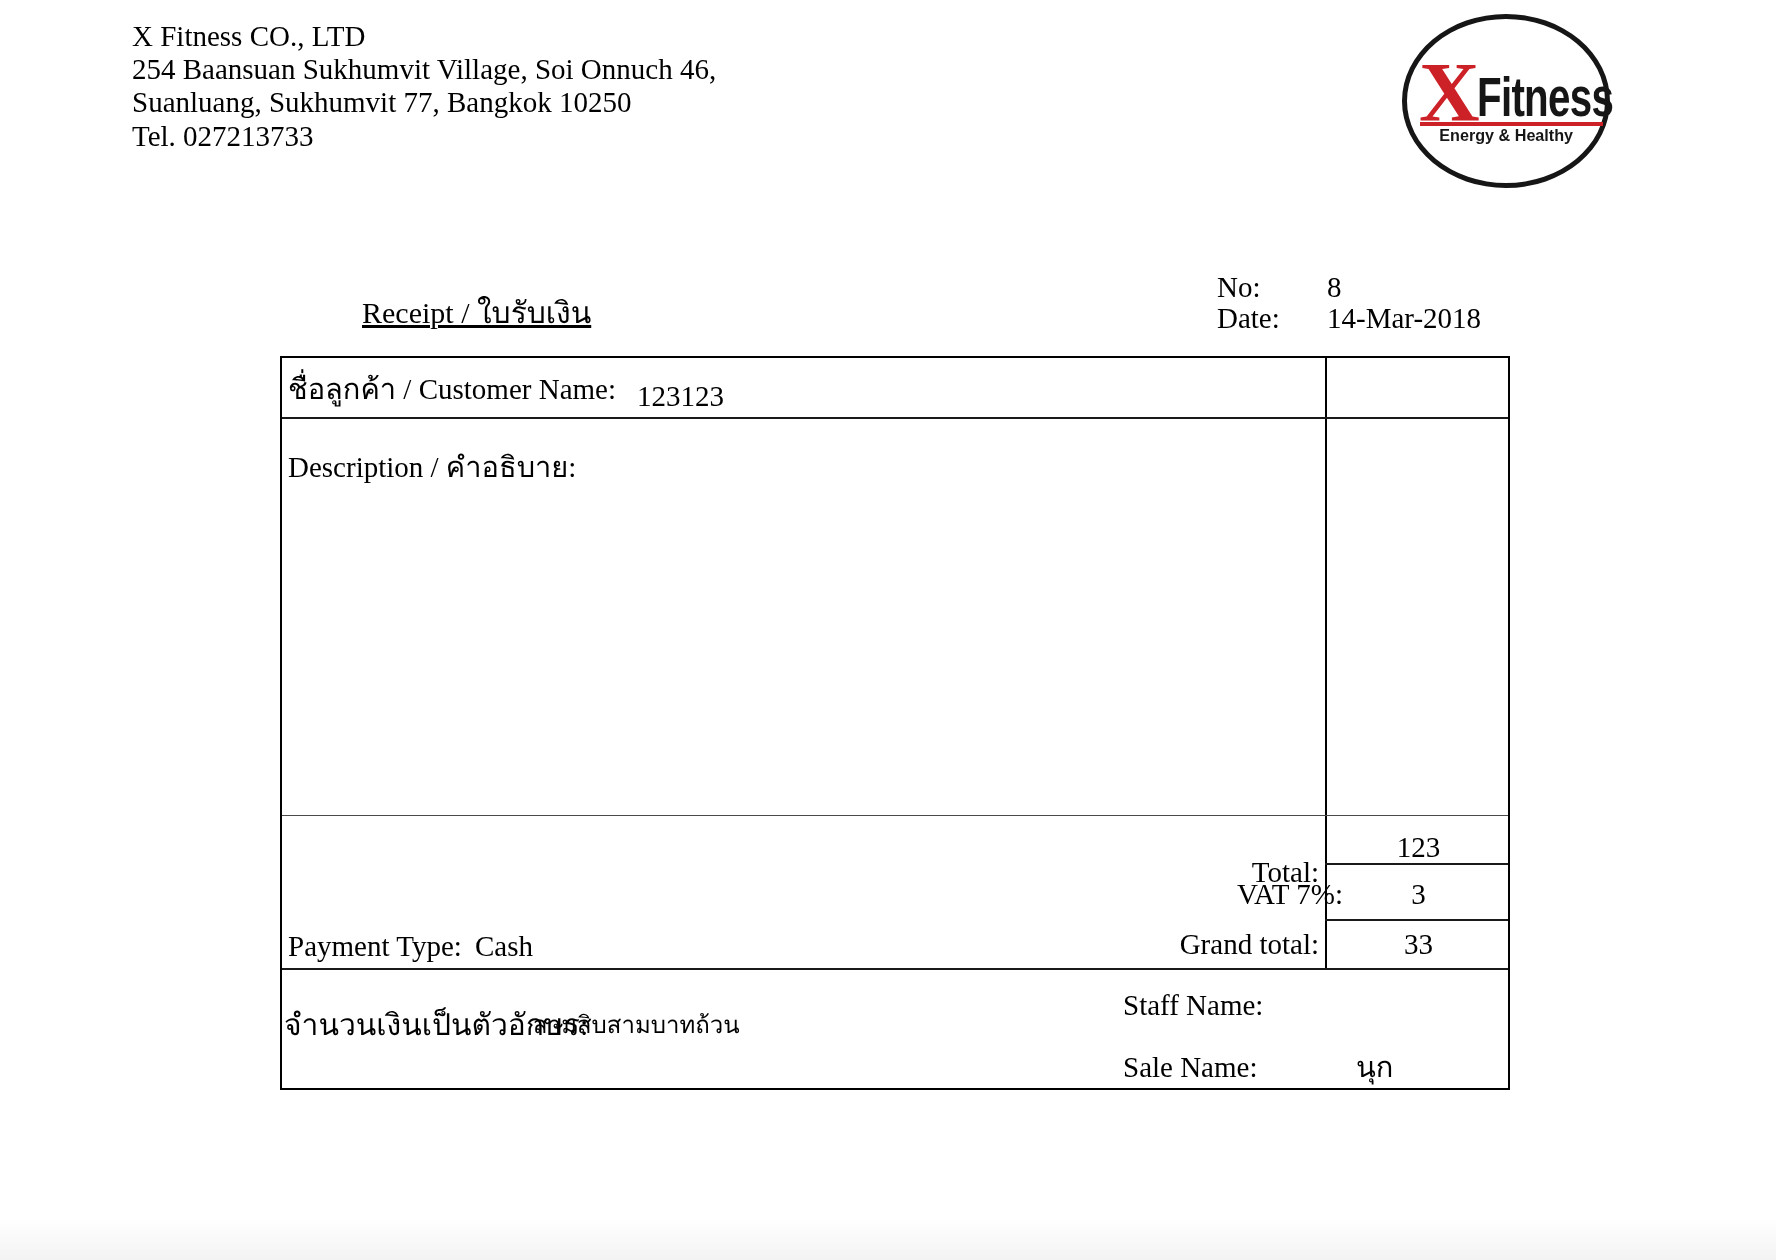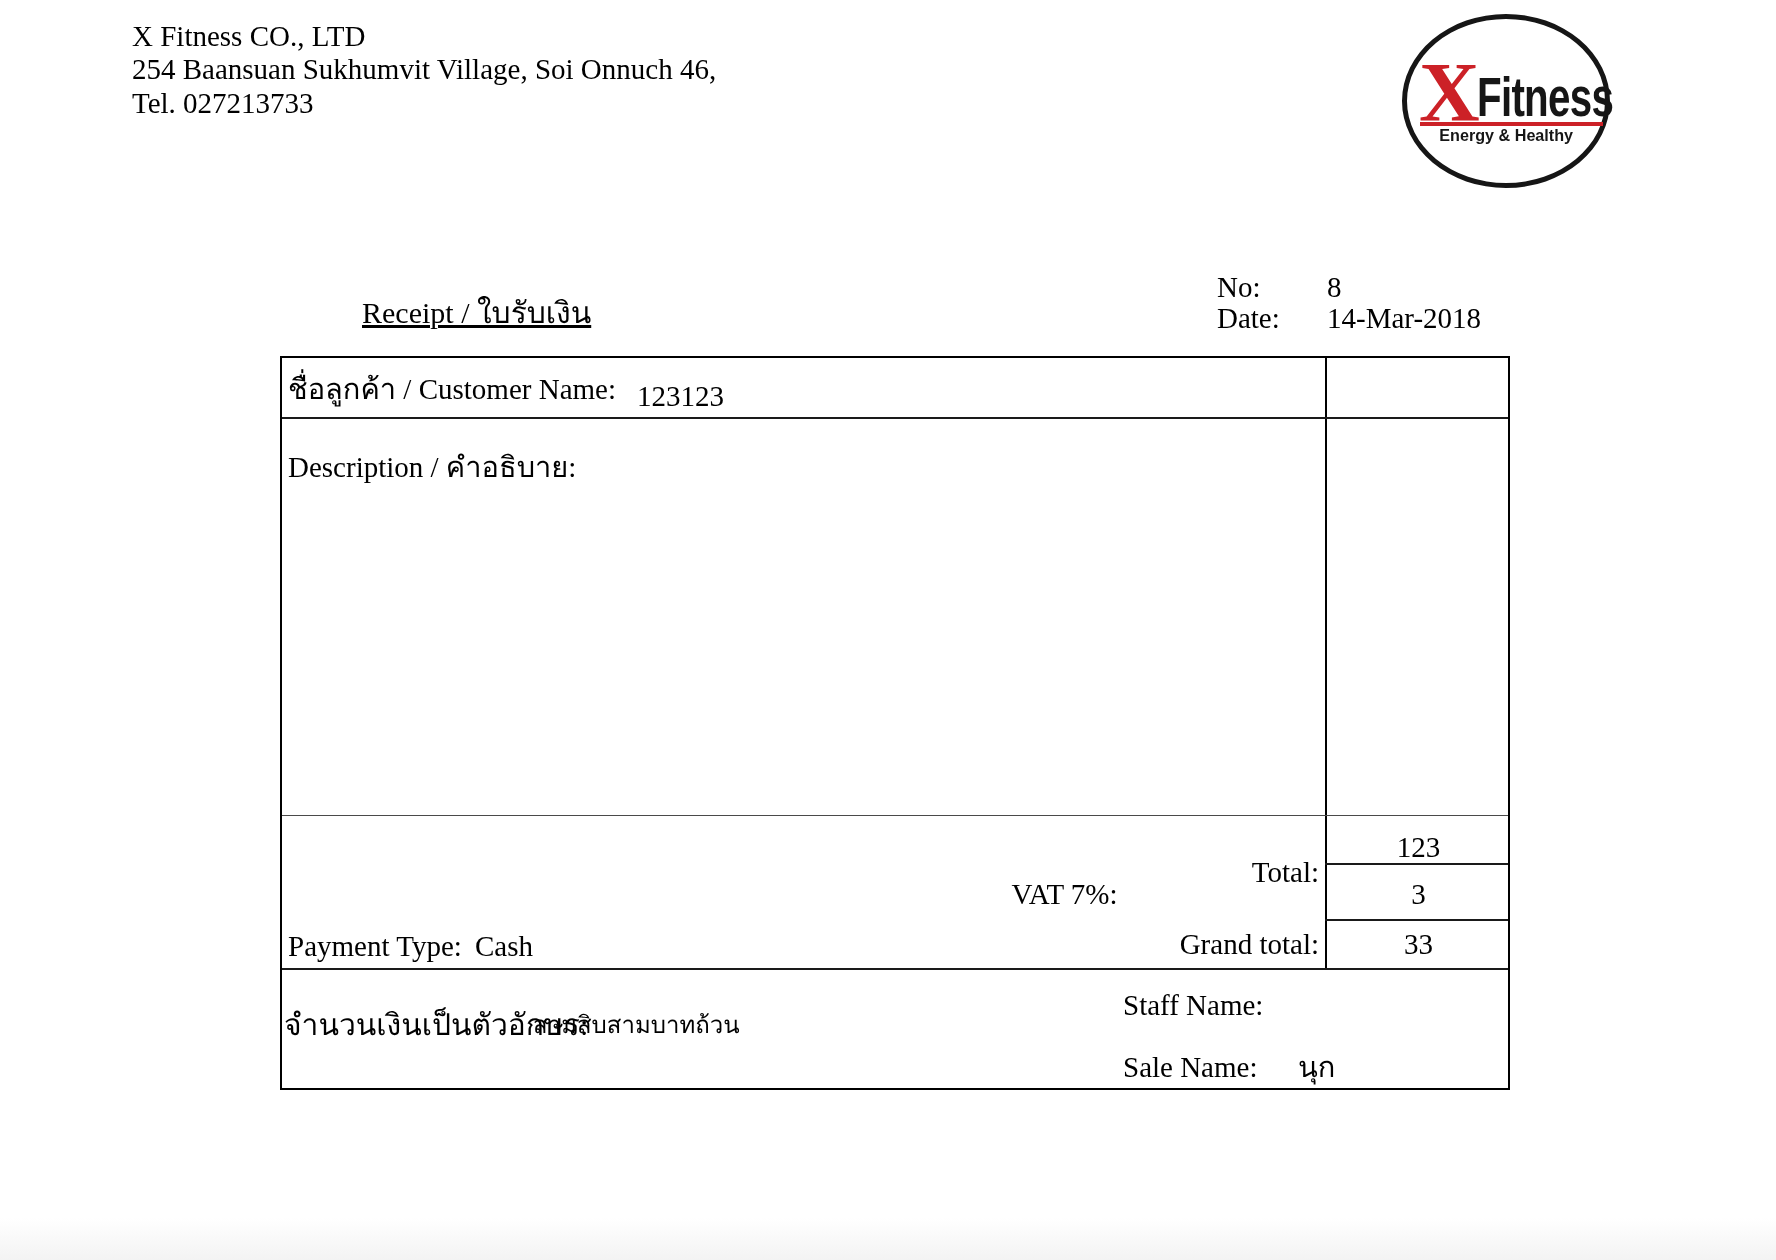--- a/index.html
+++ b/index.html
@@ -41,20 +41,21 @@
           background:linear-gradient(rgba(244,244,244,0),#f3f3f3);}
 </style>
 </head>
 <body>
 
 <div>
 
   <div class="company">
     <div>X Fitness CO., LTD</div>
     <div>254 Baansuan Sukhumvit Village, Soi Onnuch 46,</div>
+    <div>Suanluang, Sukhumvit 77, Bangkok 10250</div>
     <div class="tel">Tel. 027213733</div>
   </div>
 
   <div class="logo">
     <span class="logo-x">X</span>
     <span class="logo-fitness">Fitness</span>
     <div class="logo-underline"></div>
     <div class="logo-tagline">Energy &amp; Healthy</div>
   </div>
 
@@ -74,30 +75,30 @@
     <div class="hline-right" style="top:561px;"></div>
     <div class="hline" style="top:610px;"></div>
 
     <div class="txt" style="left:6px;top:12px;">ชื่อลูกค้า / Customer Name:</div>
     <div class="txt" style="left:355px;top:19px;">123123</div>
 
     <div class="txt" style="left:6px;top:90px;">Description / คำอธิบาย:</div>
 
     <div class="txt r-align" style="left:600px;width:437px;top:495px;">Total:</div>
     <div class="txt c-align" style="left:1045px;width:183px;top:470px;">123</div>
-    <div class="txt r-align" style="left:564px;width:437px;top:517px;text-align:center;">VAT 7%:</div>
+    <div class="txt r-align" style="left:624px;width:437px;top:517px;">VAT 7%:</div>
     <div class="txt c-align" style="left:1045px;width:183px;top:517px;">3</div>
     <div class="txt r-align" style="left:600px;width:437px;top:567px;">Grand total:</div>
     <div class="txt c-align" style="left:1045px;width:183px;top:567px;">33</div>
 
     <div class="txt" style="left:6px;top:569px;">Payment Type:</div>
     <div class="txt" style="left:193px;top:569px;">Cash</div>
 
     <div class="txt" style="left:2px;top:648px;font-size:30px;">จำนวนเงินเป็นตัวอักษร:</div>
     <div class="txt" style="left:251px;top:648px;font-size:24px;">สามสิบสามบาทถ้วน</div>
     <div class="txt" style="left:841px;top:628px;">Staff Name:</div>
     <div class="txt" style="left:1018px;top:628px;"></div>
     <div class="txt" style="left:841px;top:690px;">Sale Name:</div>
-    <div class="txt" style="left:1016px;top:690px;">นุก</div>
+    <div class="txt" style="left:1074px;top:690px;">นุก</div>
   </div>
 
   <div class="bottom-fade"></div>
 </div>
 
 </body></html>

